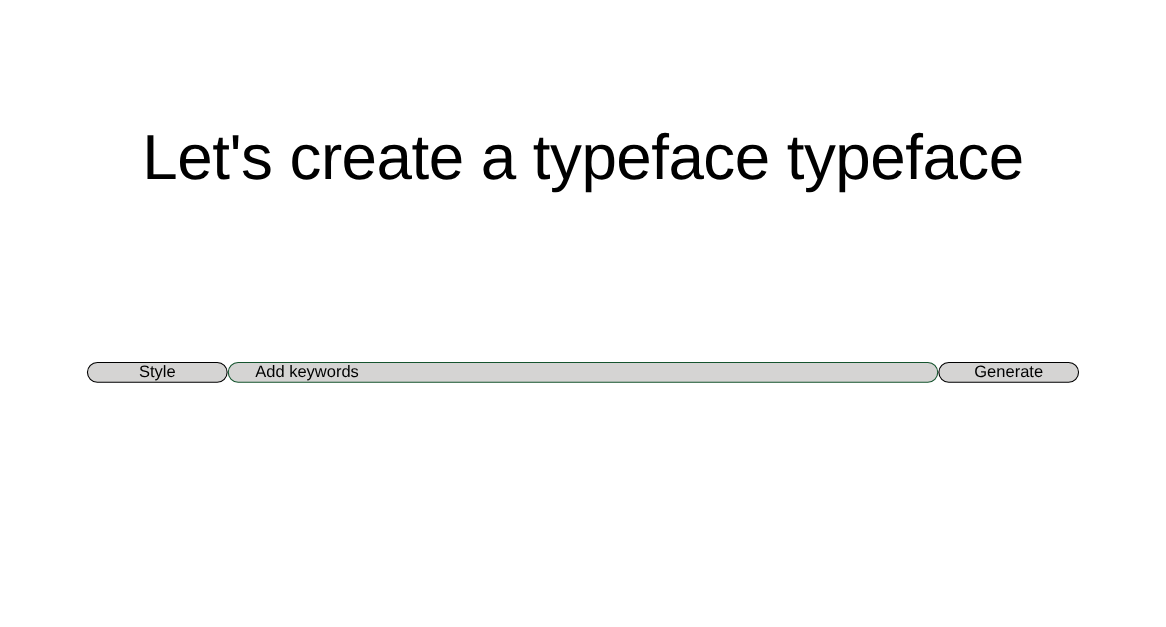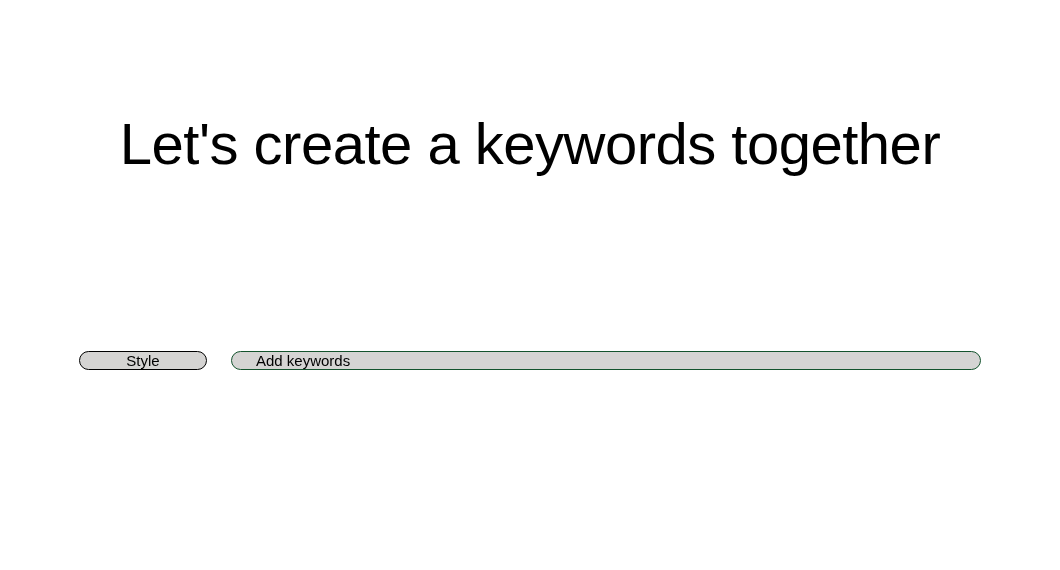--- a/index.html
+++ b/index.html
@@ -24,22 +24,21 @@
       font-weight: 400;
       color: #000000;
       letter-spacing: -0.5px;
     }
     .controls {
       position: absolute;
       top: 329px;
       left: 79px;
       right: 79px;
       display: flex;
-      gap: 24px;
-      align-items: center;
+      align-items: flex-start;
       height: 63px;
     }
     .pill {
       background: #d5d4d3;
       border: 1px solid #000000;
       border-radius: 28px;
       font-size: 15px;
       color: #000000;
       display: flex;
       align-items: center;
@@ -66,18 +65,19 @@
       opacity: 1;
     }
     .generate-btn {
       width: 128px;
       flex: 0 0 128px;
     }
   </style>
 </head>
 <body>
 
-<h1 class="heading">Let's create a keywords together</h1>
+<h1 class="heading">Let's create a typeface typeface</h1>
 
 <div class="controls">
   <button class="pill style-btn">Style</button>
   <input type="text" class="keywords-input" placeholder="Add keywords" style="">
+  <button class="pill generate-btn">Generate</button>
 </div>
 
 </body></html>

